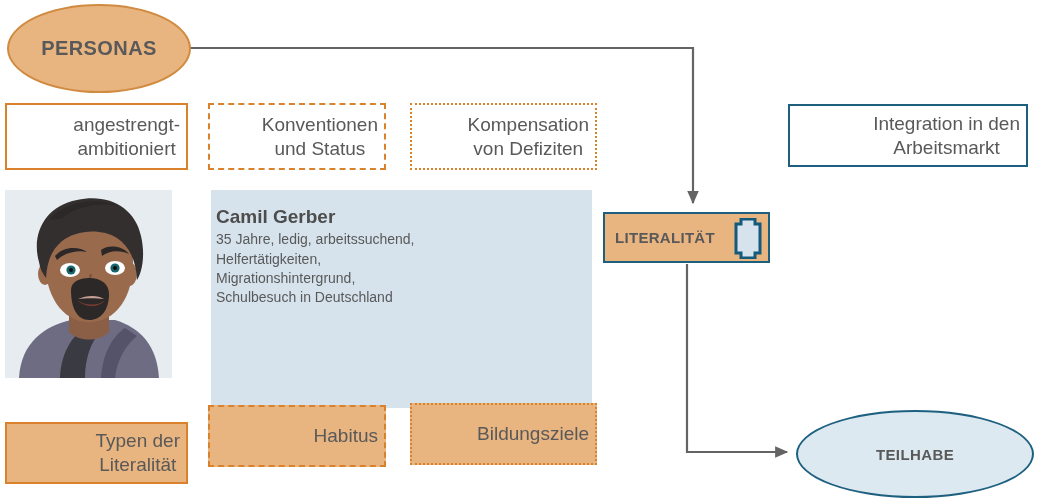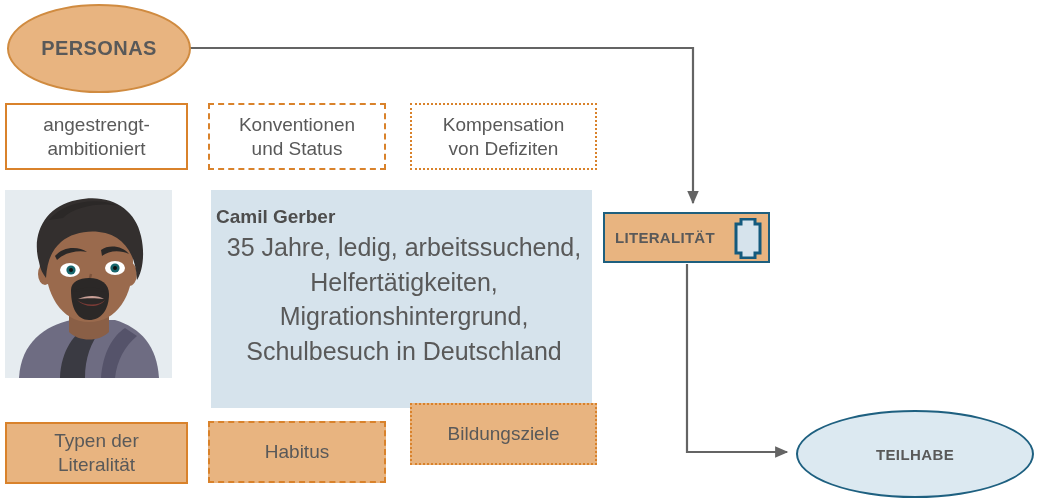--- a/index.html
+++ b/index.html
@@ -41,41 +41,41 @@
     background: #dce9f1;
     border: 2px solid #1e6080;
     color: #595959;
     font-size: 15px;
   }
 
   
   .attr-box {
     display: flex;
     align-items: center;
-    justify-content: center;
+    justify-content: flex-end;
     text-align: center;
     color: #595959;
     font-size: 19px;
     line-height: 1.25;
     padding: 2px 6px;
   }
   .fill-white { background: #ffffff; }
   .fill-orange { background: #e8b480; }
   .bd-solid  { border: 2px solid #d9822b; }
   .bd-dashed { border: 2px dashed #d9822b; }
   .bd-dotted { border: 2px dotted #d9822b; }
   .bd-navy   { border: 2px solid #1e5f7e; }
 
   #attr-angestrengt   { left: 5px;   top: 103px; width: 183px; height: 67px; }
   #attr-konventionen  { left: 208px; top: 103px; width: 178px; height: 67px; }
   #attr-kompensation  { left: 410px; top: 103px; width: 187px; height: 67px; }
   #attr-integration   { left: 788px; top: 104px; width: 240px; height: 63px; }
 
   #attr-typen      { left: 5px;   top: 422px; width: 183px; height: 62px; }
-  #attr-habitus    { left: 208px; top: 421px; width: 178px; height: 62px; }
+  #attr-habitus    { left: 208px; top: 405px; width: 178px; height: 62px; }
   #attr-bildung    { left: 410px; top: 403px; width: 187px; height: 62px; }
 
   
   #persona-photo {
     left: 5px; top: 190px; width: 167px; height: 188px;
     background: #e6ecf0;
     overflow: hidden;
   }
   #persona-info {
     left: 211px; top: 190px; width: 381px; height: 218px;
@@ -83,25 +83,24 @@
     padding: 14px 0 0 5px;
     color: #595959;
   }
   #persona-name {
     font-size: 19px;
     font-weight: bold;
     line-height: 1.38;
     color: #4d4d4d;
   }
   #persona-desc {
-    font-size: 25px;
+    font-size: 14px;
     line-height: 1.38;
     color: #595959;
     white-space: pre-line;
-    text-align: center;
   }
 
   
   #literalitaet-node {
     left: 603px; top: 212px; width: 167px; height: 51px;
     background: #e8b480;
     border: 2px solid #1e5f7e;
     display: flex;
     align-items: center;
     padding-left: 10px;
@@ -151,20 +150,24 @@
   <div class="abs attr-box fill-white bd-dotted" id="attr-kompensation">
     <span style="white-space:pre-line">Kompensation
 von Defiziten</span>
   </div>
 
   <div class="abs attr-box fill-white bd-dashed" id="attr-konventionen">
     <span style="white-space:pre-line">Konventionen
 und Status</span>
   </div>
 
+  <div class="abs attr-box fill-white bd-navy" id="attr-integration">
+    <span style="white-space:pre-line">Integration in den
+Arbeitsmarkt</span>
+  </div>
 
   <div class="abs" id="persona-photo">
     <svg viewBox="0 0 167 188" width="167" height="188" xmlns="http://www.w3.org/2000/svg">
       <rect x="0" y="0" width="167" height="188" fill="#e6ecf0"></rect>
 
       <path d="M14,188 C16,152 40,136 66,130 L110,130 C136,138 152,156 154,188 Z" fill="#6e6c82"></path>
       <path d="M55,188 C56,160 70,142 84,136 L96,140 C86,152 80,168 80,188 Z" fill="#3a3a42"></path>
       <path d="M96,188 C98,162 108,146 120,138 L132,146 C120,156 112,170 110,188 Z" fill="#55536a"></path>
 
       <path d="M64,118 L64,142 C74,152 94,152 104,142 L104,116 Z" fill="#8a5f46"></path>

